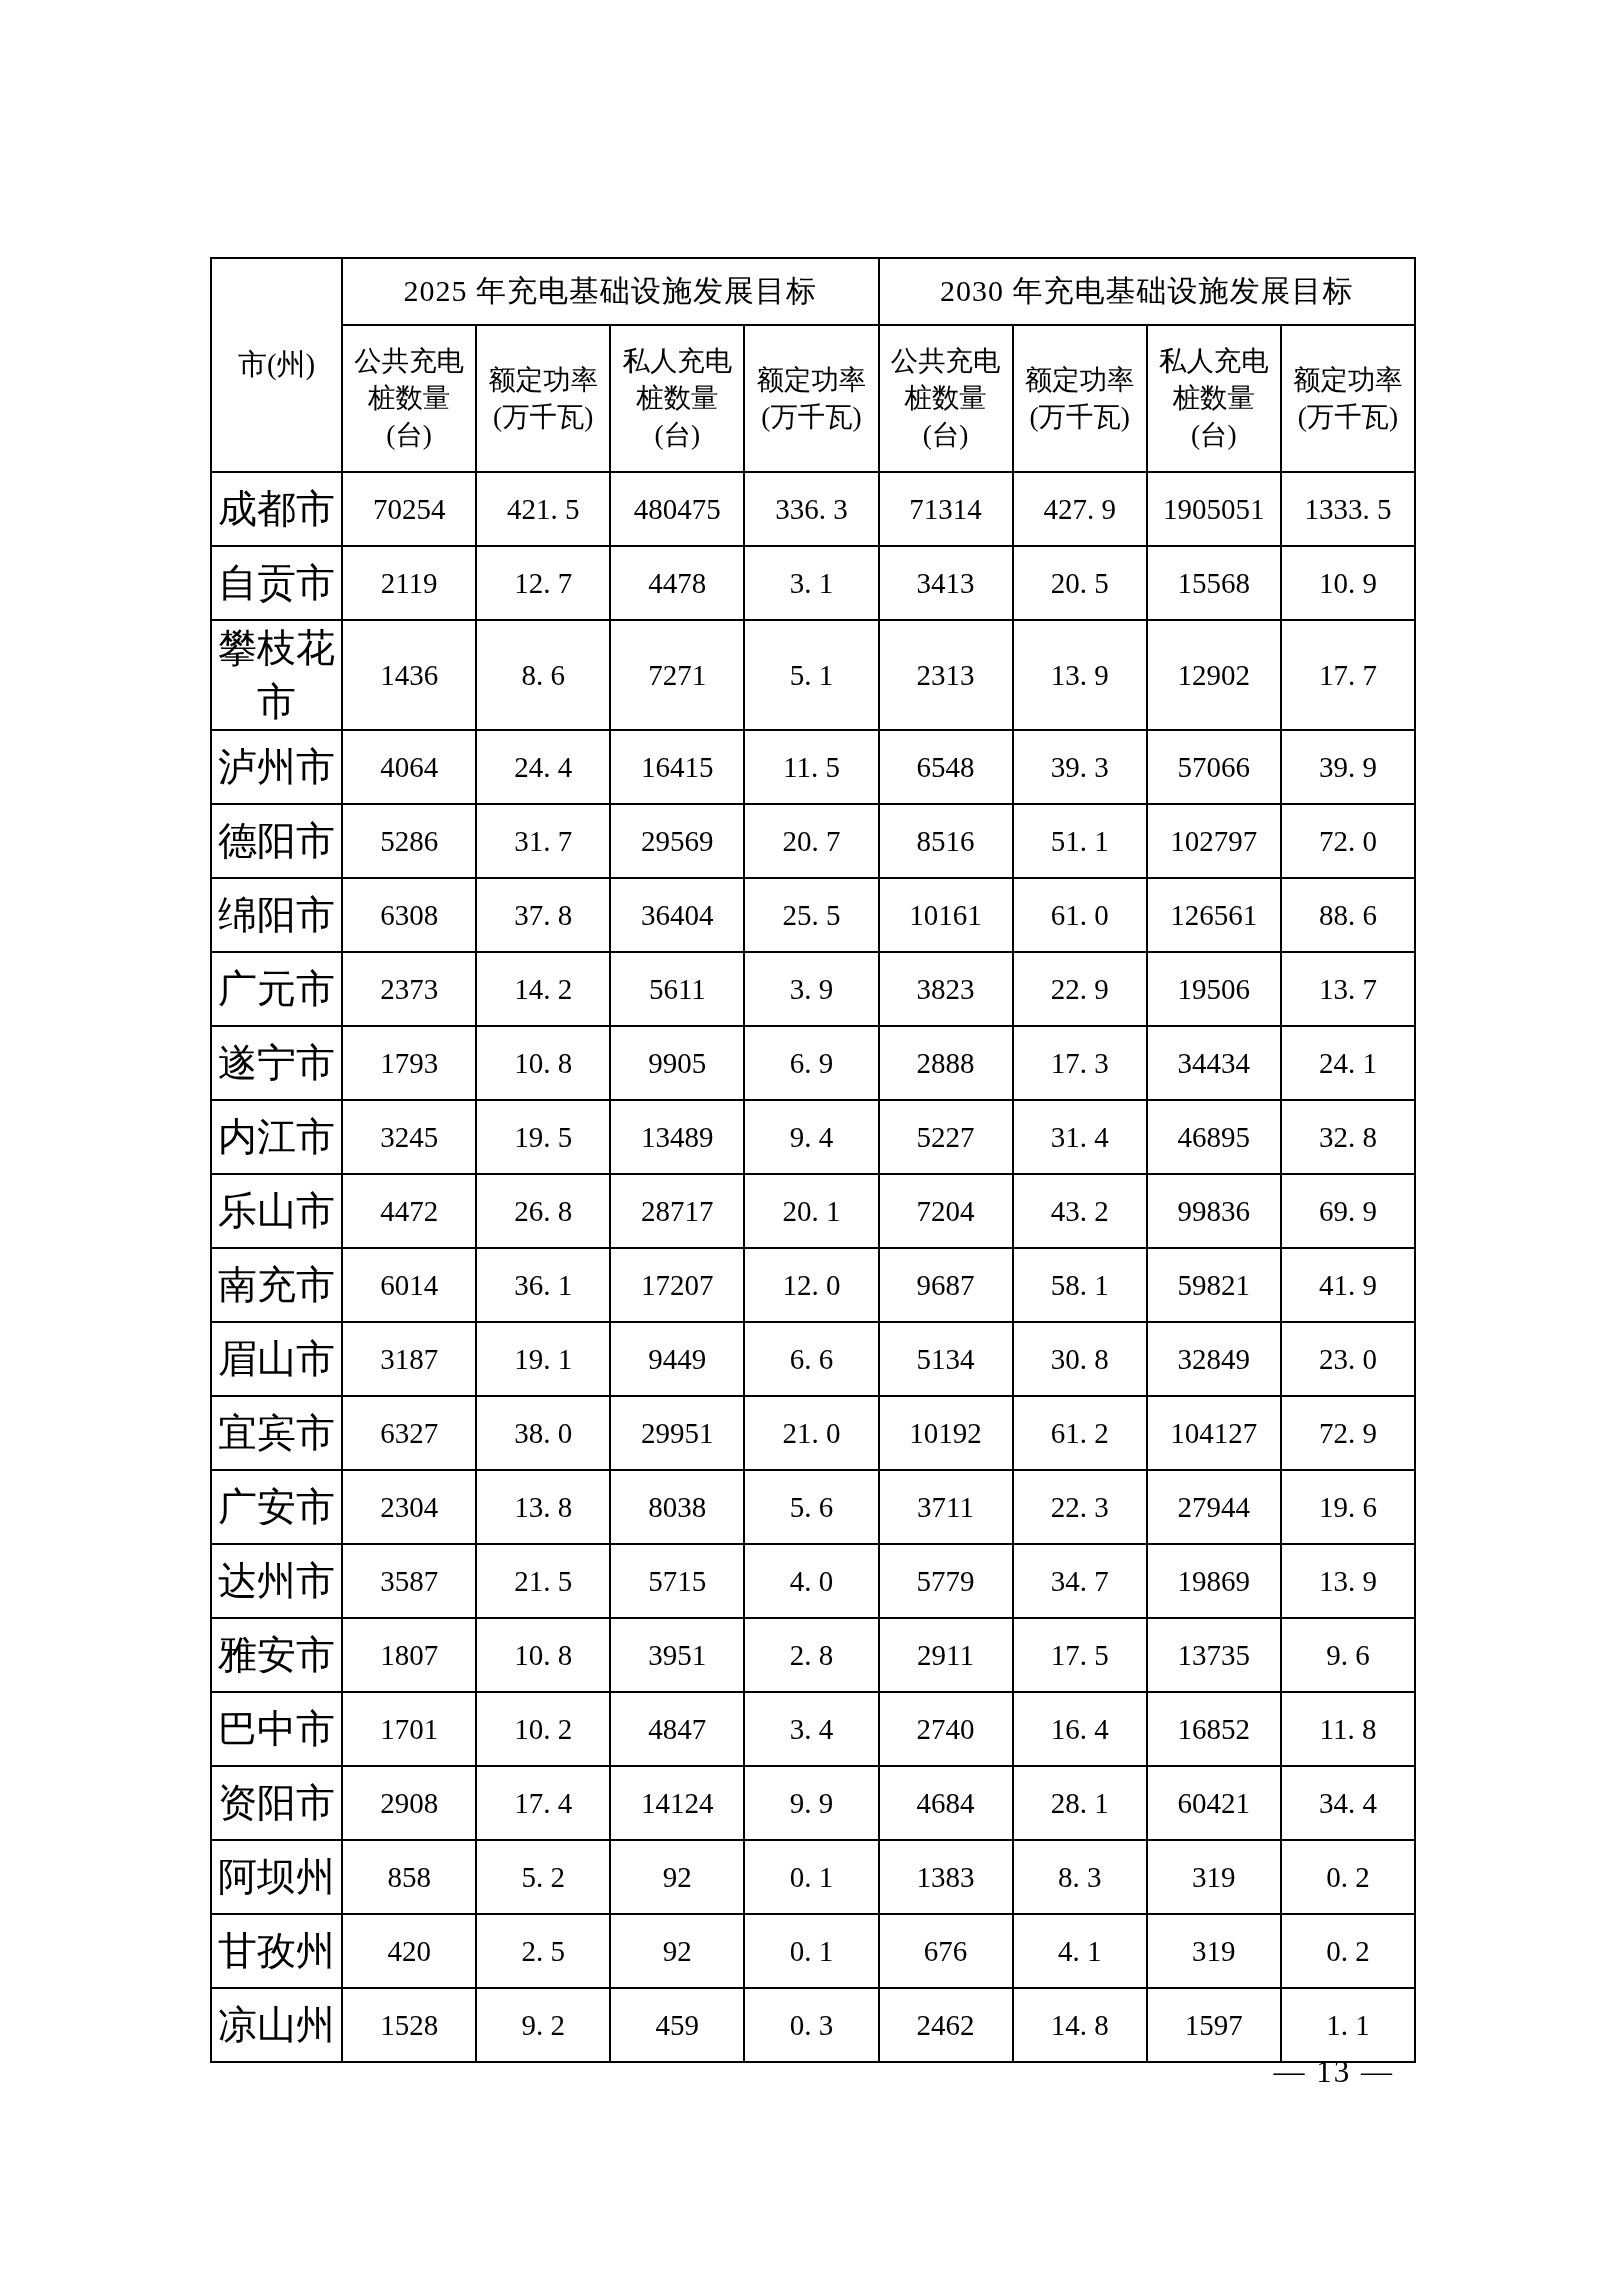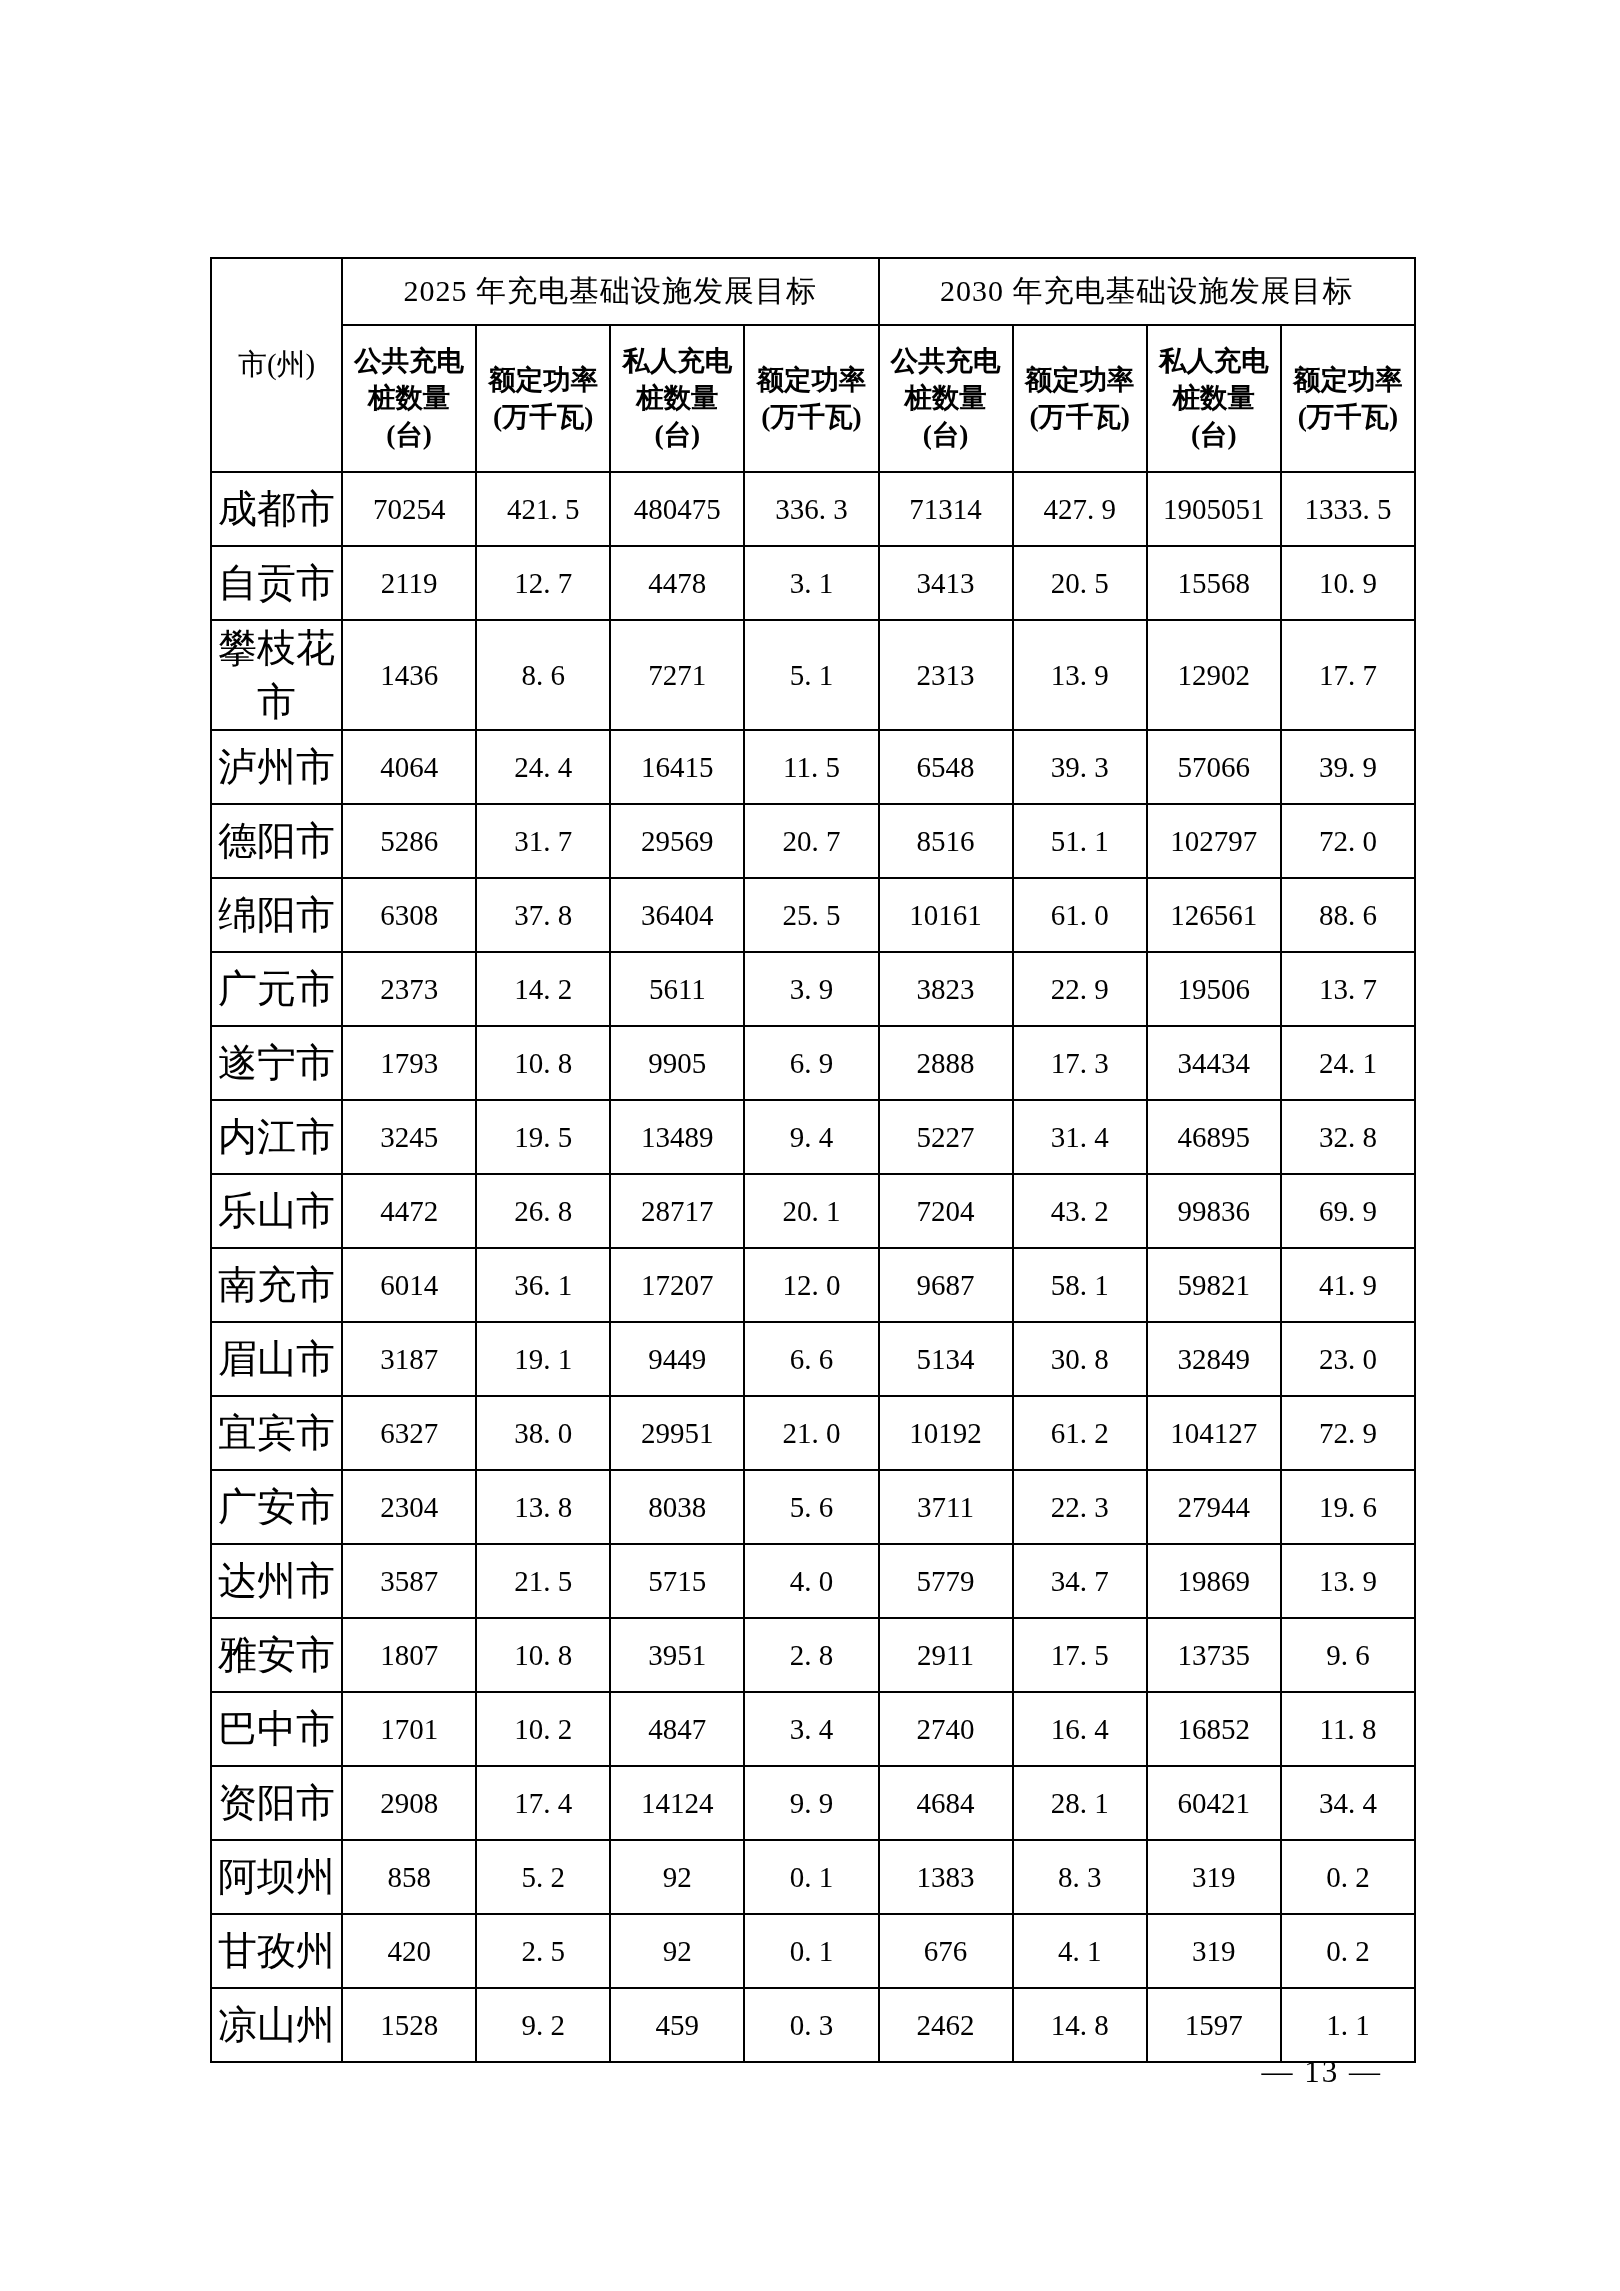--- a/index.html
+++ b/index.html
@@ -30,21 +30,21 @@
   table.targets td {
     border: 2px solid #000000;
     text-align: center;
     vertical-align: middle;
     padding: 0;
   }
   col.region-col   { width: 131px; }
   col.value-col    { width: 134px; }
 
   tr.group-row     { height: 67px; }
-  tr.subhead-row   { height: 147px; font-weight: bold; }
+  tr.subhead-row   { height: 147px; }
   tr.data-row      { height: 74px; }
 
   .corner-cell {
     font-size: 29px;
     margin-left: 32px;
   }
   .group-cell {
     font-size: 30px;
     letter-spacing: 1px;
   }
@@ -55,21 +55,21 @@
   }
   .region-cell {
     font-size: 39px;
   }
   .value-cell {
     font-size: 29px;
   }
   .page-number {
     position: absolute;
     top: 2054px;
-    right: 238px;
+    right: 226px;
     font-size: 31px;
     letter-spacing: 2px;
     white-space: pre;
   }
 </style>
 </head>
 <body>
 
 <div class="page">
 

